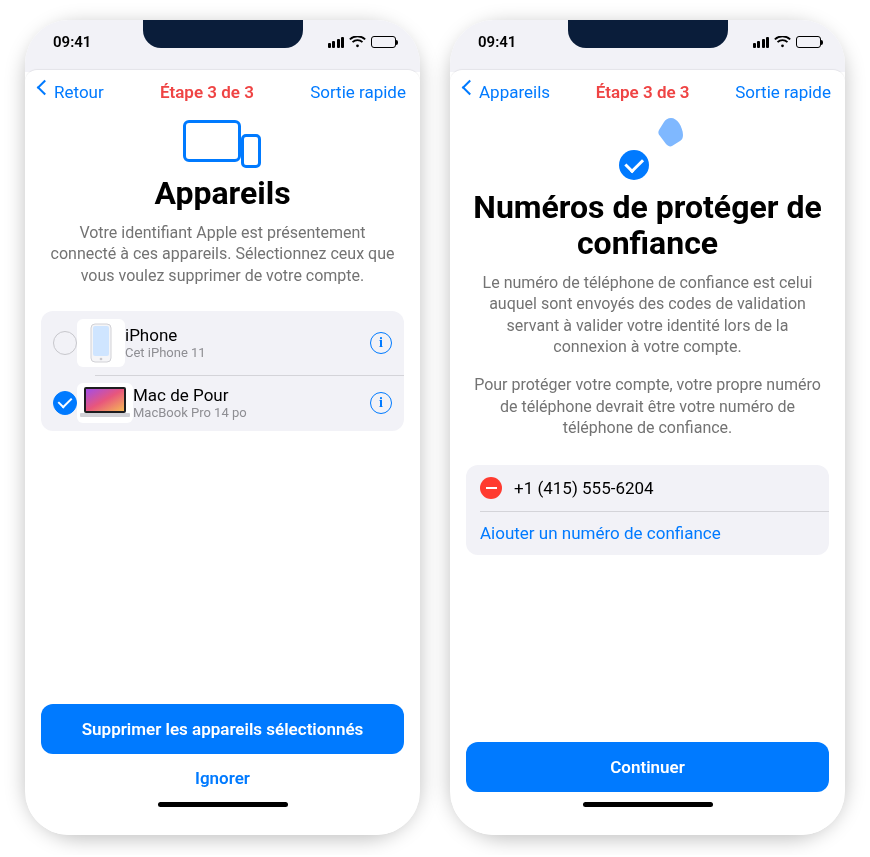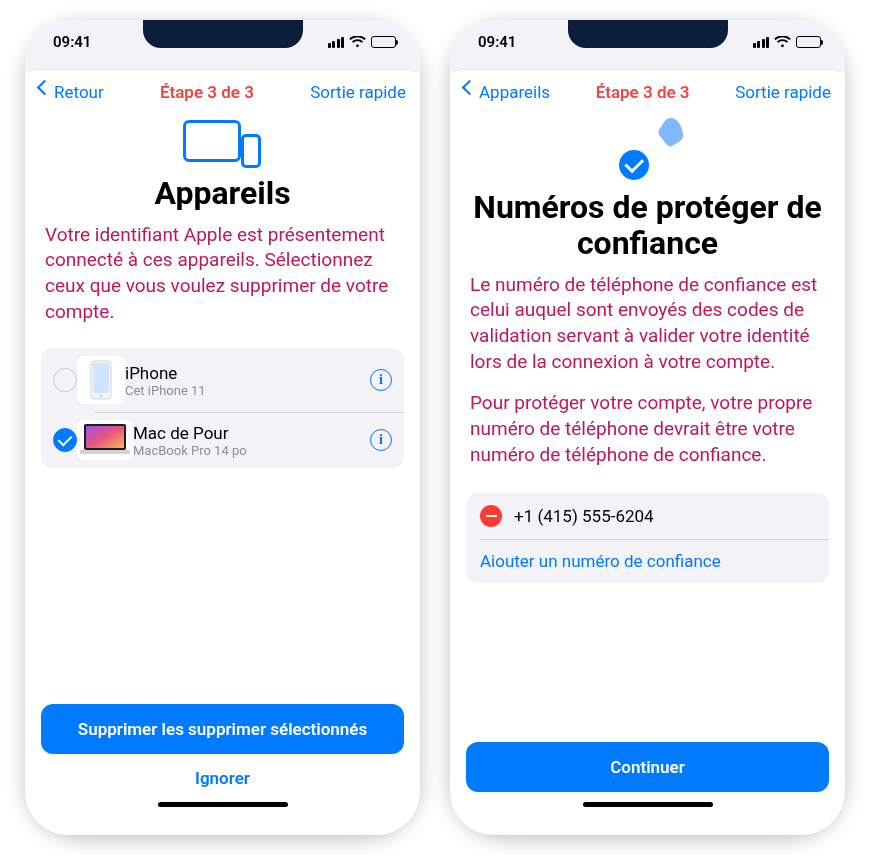--- a/index.html
+++ b/index.html
@@ -97,23 +97,23 @@
   .hero-icon { margin-bottom: 8px; }
   .hero h1 {
     font-size: 32px;
     font-weight: 700;
     text-align: center;
     color: #000;
     line-height: 1.12;
     margin-bottom: 10px;
   }
   .hero p {
-    font-size: 19px;
-    text-align: left;
-    color: #be185d;
+    font-size: 16px;
+    text-align: center;
+    color: #737373;
     line-height: 1.35;
     margin-bottom: 10px;
   }
   .hero p.secondary { margin-top: 6px; }
   .content { flex: 1; padding: 0 16px; overflow:hidden; }
   .list {
     background: #f2f2f7;
     border-radius: 12px;
     padding: 0;
     margin-top: 14px;
@@ -355,21 +355,21 @@
               <div class="name">Mac de Pour</div>
               <div class="sub">MacBook Pro 14 po</div>
             </div>
             <div class="info-icon">i</div>
           </div>
 
         </div>
       </div>
 
       <div class="footer">
-        <div class="btn-primary">Supprimer les supprimer sélectionnés</div>
+        <div class="btn-primary">Supprimer les appareils sélectionnés</div>
         <div class="btn-secondary">Ignorer</div>
         <div class="home-indicator"></div>
       </div>
     </div>
   </div>
 </div>
 
 <div class="phone">
   <div class="phone-inner">
     <div class="notch"></div>

